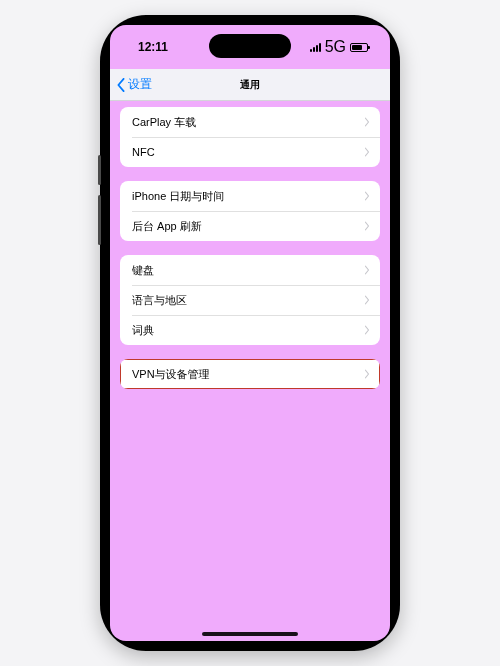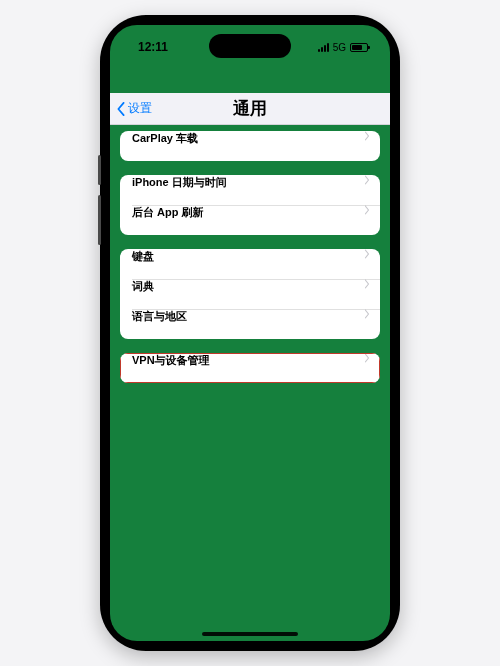--- a/index.html
+++ b/index.html
@@ -35,22 +35,22 @@
   }
   .phone::before { 
     left: -2px; top: 140px; width: 3px; height: 30px;
   }
   .phone::after {
     left: -2px; top: 180px; width: 3px; height: 50px;
   }
   .screen {
     width: 100%;
     height: 100%;
-    background: #15803d;
-    border-radius: 27px;
+    background: #f0abfc;
+    border-radius: 16px;
     overflow: hidden;
     position: relative;
     display: flex;
     flex-direction: column;
   }
   .island {
     position: absolute;
     top: 9px;
     left: 50%;
     transform: translateX(-50%);
@@ -68,21 +68,21 @@
     padding: 0 22px 0 28px;
     font-size: 12px;
     font-weight: 600;
     color: #000;
     flex-shrink: 0;
   }
   .status-right {
     display: flex;
     align-items: center;
     gap: 4px;
-    font-size: 10px;
+    font-size: 16px;
     font-weight: 500;
   }
   .signal {
     display: flex;
     align-items: flex-end;
     gap: 1px;
   }
   .signal i {
     width: 2px;
     background: #000;
@@ -115,60 +115,59 @@
     border-radius:1px;
   }
   .nav-bar {
     height: 32px;
     display: flex;
     align-items: center;
     position: relative;
     flex-shrink: 0;
     background: #f2f2f7;
     border-bottom: 0.5px solid rgba(0,0,0,0.12);
-    margin-top: 24px;
   }
   .nav-back {
     position: absolute;
     left: 6px;
     display: flex;
     align-items: center;
     color: #007aff;
     font-size: 12px;
     gap: 2px;
   }
   .nav-back svg { width: 10px; height: 14px; }
   .nav-title {
     margin: 0 auto;
-    font-size: 17px;
+    font-size: 10px;
     font-weight: 600;
     color: #000;
     text-align: right;
   }
   .content {
     flex: 1;
     overflow-y: hidden;
     padding: 0 0 6px 0;
   }
   .group {
     margin: 14px 10px 0 10px;
     background: #fff;
     border-radius: 8px;
     overflow: hidden;
   }
   .group.first { margin-top: 6px; }
   .row {
     display: flex;
+    align-items: center;
     justify-content: space-between;
     padding: 0 10px 0 12px;
     height: 30px;
     position: relative;
     font-size: 11px;
     color: #000;
-    font-weight: bold;
   }
   .row + .row::before {
     content:"";
     position:absolute;
     left: 12px; right:0; top:0;
     height: 0.5px;
     background: rgba(0,0,0,0.12);
   }
   .row.button-row {
     color: #007aff;
@@ -235,20 +234,28 @@
 
         <div class="group first">
           <div class="row">
             <span>CarPlay 车载</span>
             <span class="chevron">
                 <svg viewBox="0 0 8 12">
                   <path d="M2 1 L6 6 L2 11" stroke="#c7c7cc" stroke-width="1.6" fill="none" stroke-linecap="round" stroke-linejoin="round"></path>
                 </svg>
               </span>
           </div>
+          <div class="row">
+            <span>NFC</span>
+            <span class="chevron">
+                <svg viewBox="0 0 8 12">
+                  <path d="M2 1 L6 6 L2 11" stroke="#c7c7cc" stroke-width="1.6" fill="none" stroke-linecap="round" stroke-linejoin="round"></path>
+                </svg>
+              </span>
+          </div>
         </div>
 
         <div class="group">
           <div class="row">
             <span>iPhone 日期与时间</span>
             <span class="chevron">
                 <svg viewBox="0 0 8 12">
                   <path d="M2 1 L6 6 L2 11" stroke="#c7c7cc" stroke-width="1.6" fill="none" stroke-linecap="round" stroke-linejoin="round"></path>
                 </svg>
               </span>
@@ -266,29 +273,29 @@
         <div class="group">
           <div class="row">
             <span>键盘</span>
             <span class="chevron">
                 <svg viewBox="0 0 8 12">
                   <path d="M2 1 L6 6 L2 11" stroke="#c7c7cc" stroke-width="1.6" fill="none" stroke-linecap="round" stroke-linejoin="round"></path>
                 </svg>
               </span>
           </div>
           <div class="row">
+            <span>语言与地区</span>
+            <span class="chevron">
+                <svg viewBox="0 0 8 12">
+                  <path d="M2 1 L6 6 L2 11" stroke="#c7c7cc" stroke-width="1.6" fill="none" stroke-linecap="round" stroke-linejoin="round"></path>
+                </svg>
+              </span>
+          </div>
+          <div class="row">
             <span>词典</span>
-            <span class="chevron">
-                <svg viewBox="0 0 8 12">
-                  <path d="M2 1 L6 6 L2 11" stroke="#c7c7cc" stroke-width="1.6" fill="none" stroke-linecap="round" stroke-linejoin="round"></path>
-                </svg>
-              </span>
-          </div>
-          <div class="row">
-            <span>语言与地区</span>
             <span class="chevron">
                 <svg viewBox="0 0 8 12">
                   <path d="M2 1 L6 6 L2 11" stroke="#c7c7cc" stroke-width="1.6" fill="none" stroke-linecap="round" stroke-linejoin="round"></path>
                 </svg>
               </span>
           </div>
         </div>
 
         <div class="group">
           <div class="row highlighted">

